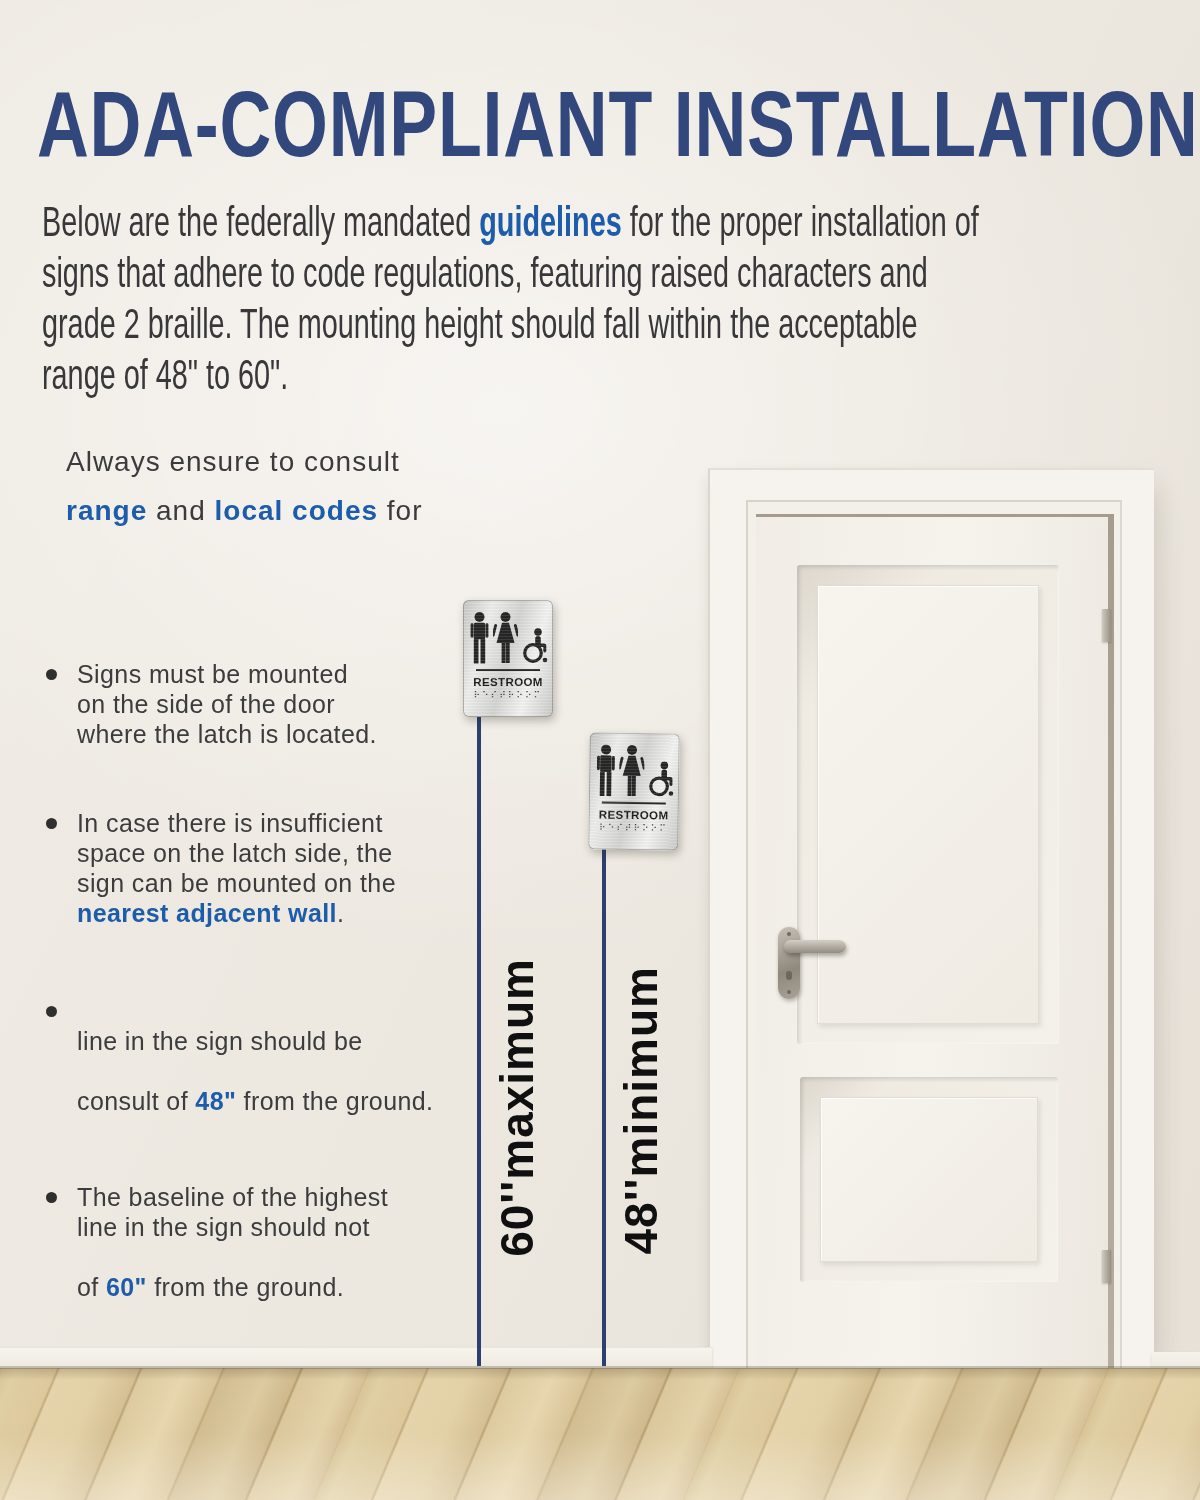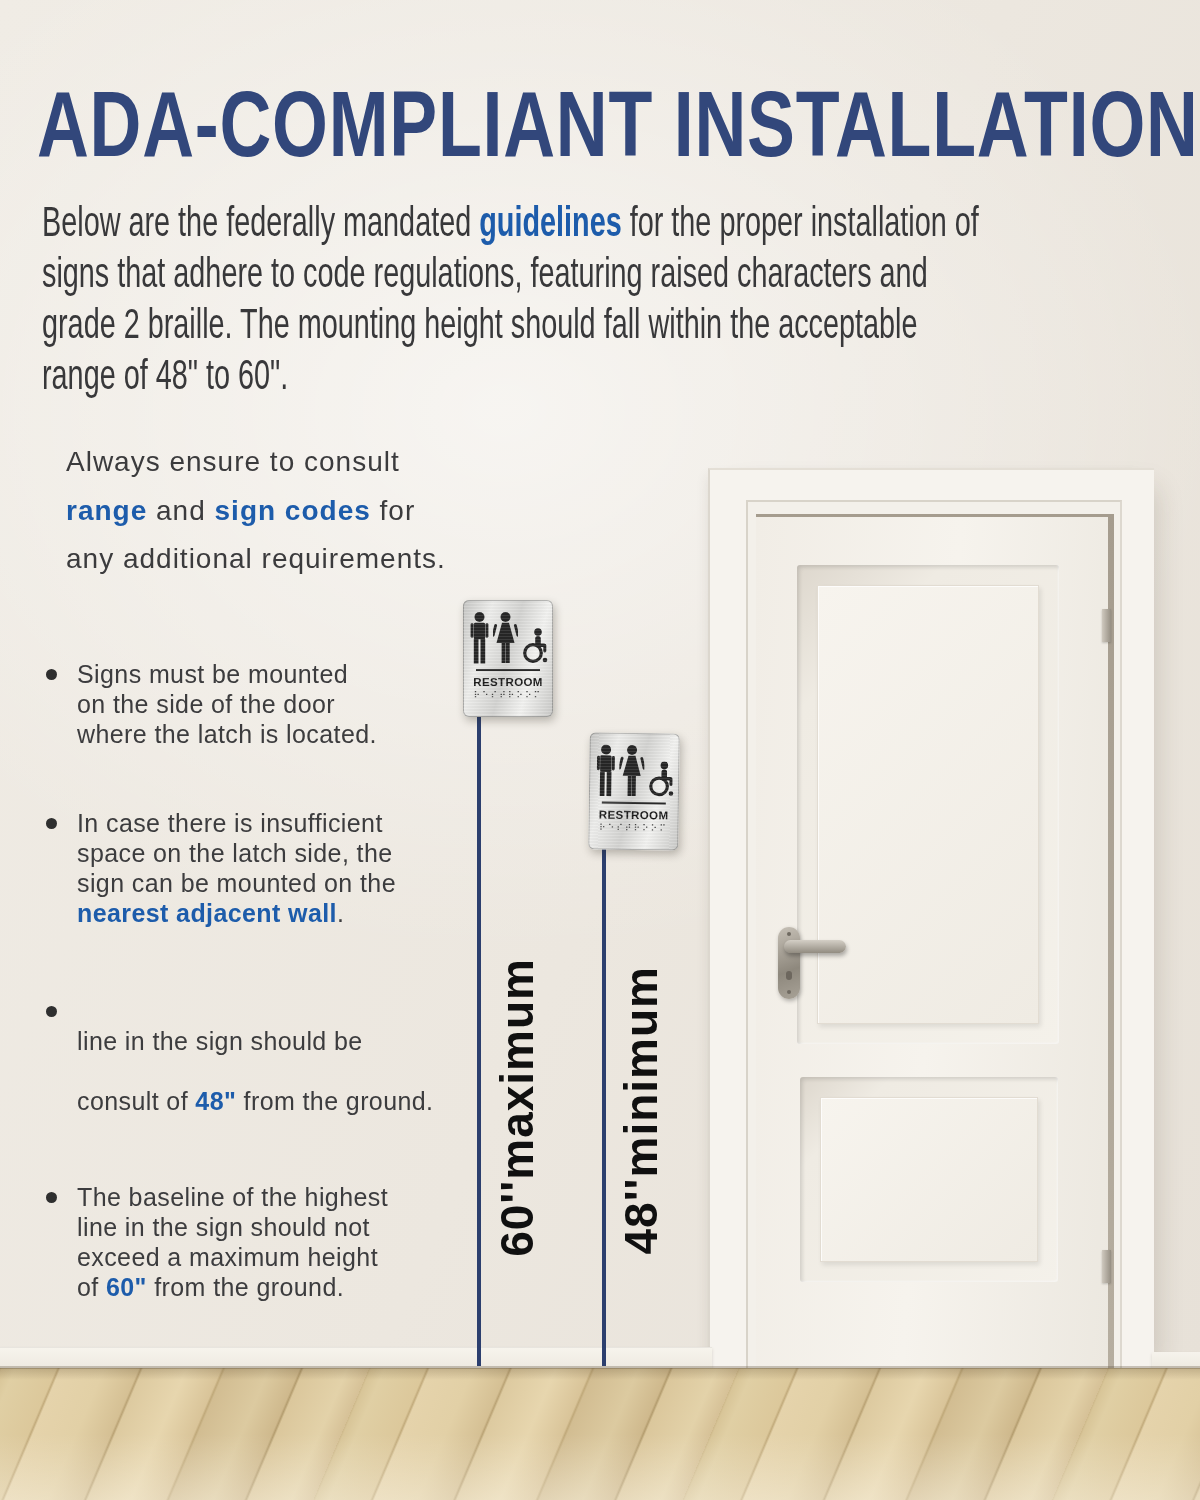--- a/index.html
+++ b/index.html
@@ -202,32 +202,32 @@
         <circle cx="24" cy="32" r="2.3" fill="currentColor"></circle>
       </svg>
     </div>
     <div class="sign-divider"></div>
     <div class="sign-word">RESTROOM</div>
     <div class="sign-braille">⠗⠑⠎⠞⠗⠕⠕⠍</div>
   </div>
 
   <div class="title">ADA-COMPLIANT INSTALLATION</div>
   <div class="intro"><span>Below are the federally mandated </span><span class="accent">guidelines</span><span> for the proper installation of</span><br><span>signs that adhere to code regulations, featuring raised characters and</span><br><span>grade 2 braille. The mounting height should fall within the acceptable</span><br><span>range of 48" to 60".</span></div>
-  <div class="consult"><span>Always ensure to consult</span><br><span class="accent">range</span><span> and </span><span class="accent">sign codes</span><span> for</span><br><span>any additional requirements.</span></div>
+  <div class="consult"><span>Always ensure to consult</span><br><span class="accent">range</span><span> and </span><span class="accent">local codes</span><span> for</span><br></div>
 
   <div class="bullet bullet-1">
     <span class="bullet-dot"></span>
     <div class="bullet-text"><span>Signs must be mounted</span><br><span>on the side of the door</span><br><span>where the latch is located.</span></div>
   </div>
   <div class="bullet bullet-2">
     <span class="bullet-dot"></span>
     <div class="bullet-text"><span>In case there is insufficient</span><br><span>space on the latch side, the</span><br><span>sign can be mounted on the</span><br><span class="accent">nearest adjacent wall</span><span>.</span></div>
   </div>
   <div class="bullet bullet-3">
     <span class="bullet-dot"></span>
     <div class="bullet-text"><br><span>line in the sign should be</span><br><br><span>consult of </span><span class="accent">48"</span><span> from the ground.</span></div>
   </div>
   <div class="bullet bullet-4">
     <span class="bullet-dot"></span>
-    <div class="bullet-text"><span>The baseline of the highest</span><br><span>line in the sign should not</span><br><span>exceed a maximum height</span><br><span>of </span><span class="accent">60"</span><span> from the ground.</span></div>
+    <div class="bullet-text"><span>The baseline of the highest</span><br><span>line in the sign should not</span><br><br><span>of </span><span class="accent">60"</span><span> from the ground.</span></div>
   </div>
 
 </div>
 
 </body></html>

